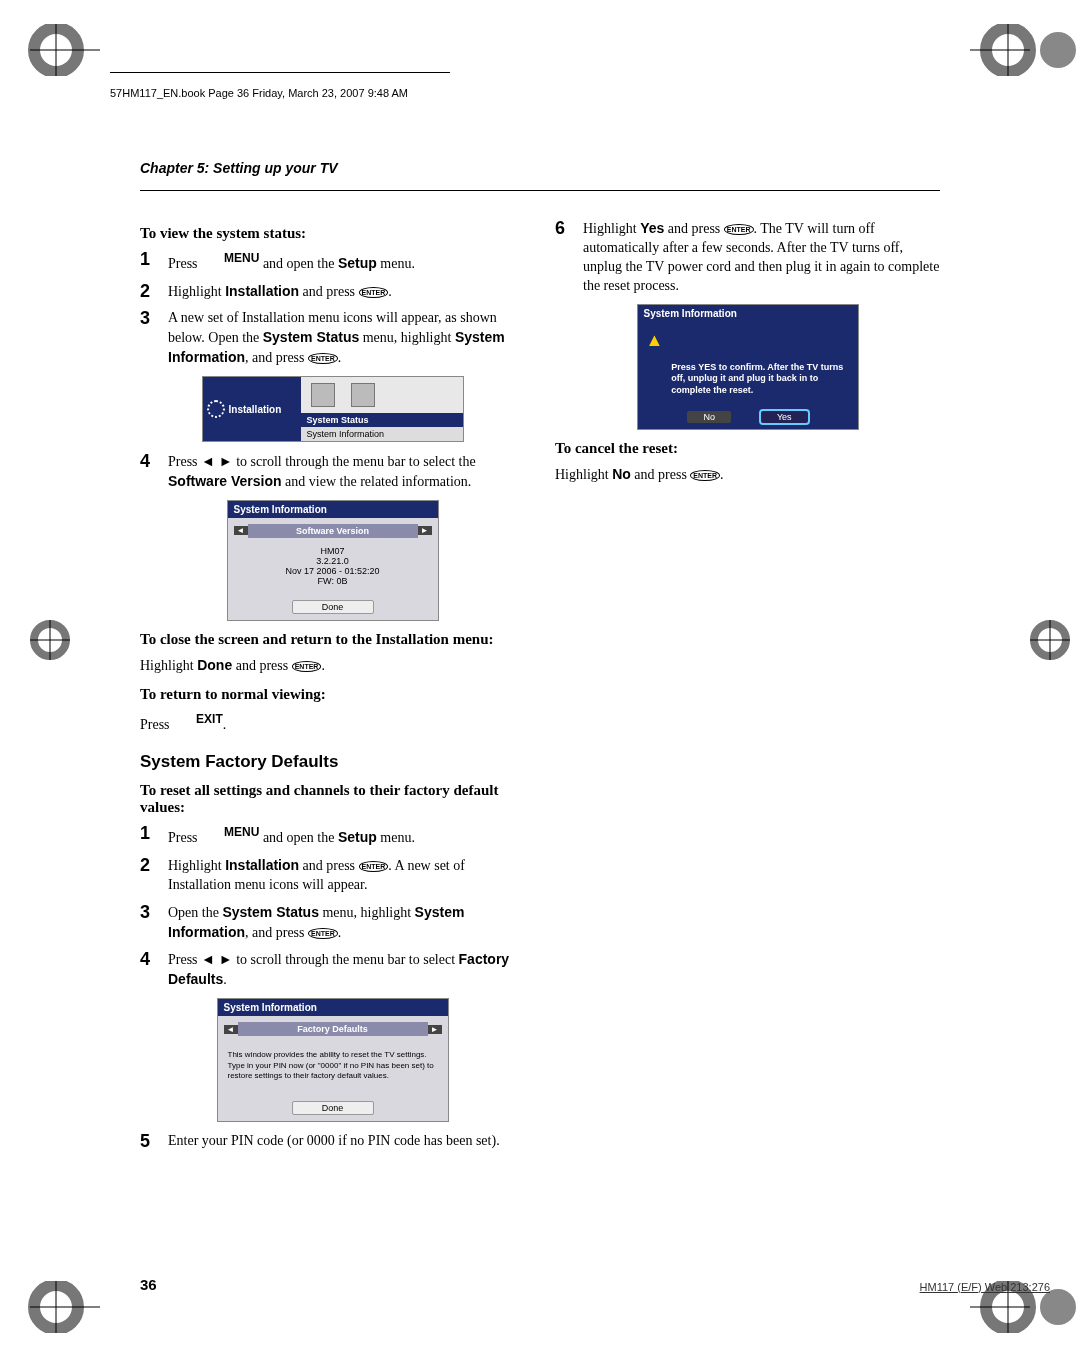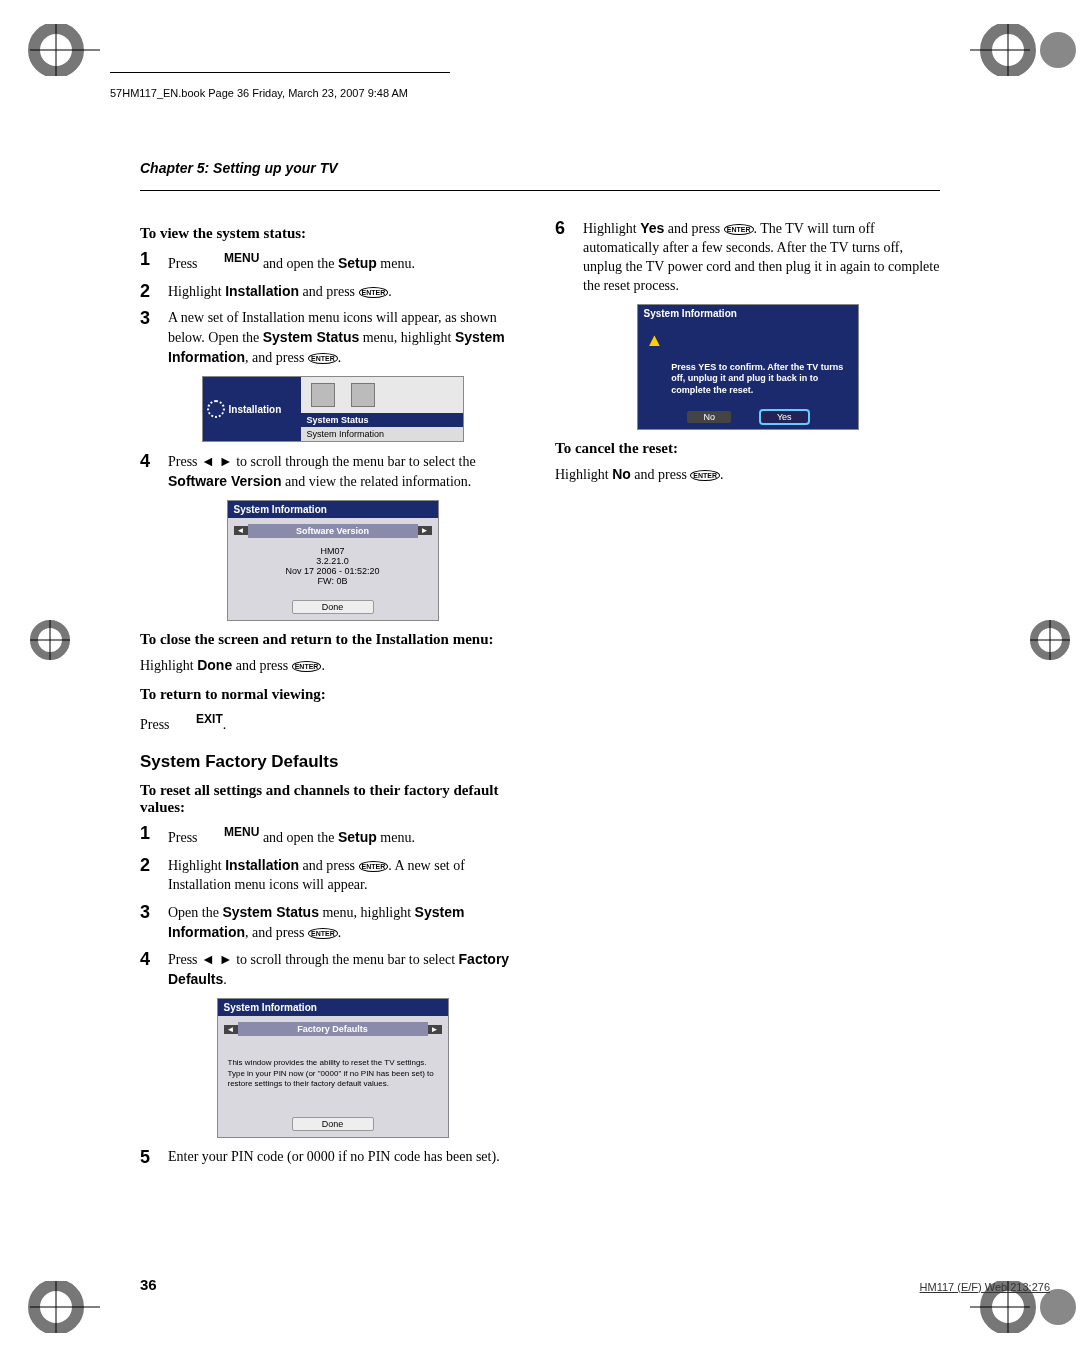--- a/index.html
+++ b/index.html
@@ -265,21 +265,21 @@
       </div>
 
       <div class="screenshot" style="width:230px">
         <div class="ss-title">System Information</div>
         <div style="padding:6px;background:#d8d8de">
           <div class="ss-sv-tab">
               <div class="ss-sv-l">◄</div>
               <div class="ss-sv-c">Factory Defaults</div>
               <div class="ss-sv-r">►</div>
             </div>
-          <div style="text-align:left;font-size:8px;padding:22px 4px;line-height:1.3">This window provides the ability to reset the TV settings. Type in your PIN now  (or "0000"  if no PIN has been set) to restore settings to their factory default values.</div>
+          <div style="text-align:left;font-size:8px;padding:14px 4px;line-height:1.3">This window provides the ability to reset the TV settings. Type in your PIN now  (or "0000"  if no PIN has been set) to restore settings to their factory default values.</div>
           <div class="ss-btn">Done</div>
         </div>
       </div>
 
       <div class="step">
         <div class="step-num">5</div>
         <div class="step-body">Enter your PIN code (or 0000 if no PIN code has been set).</div>
       </div>
     </div>
 

